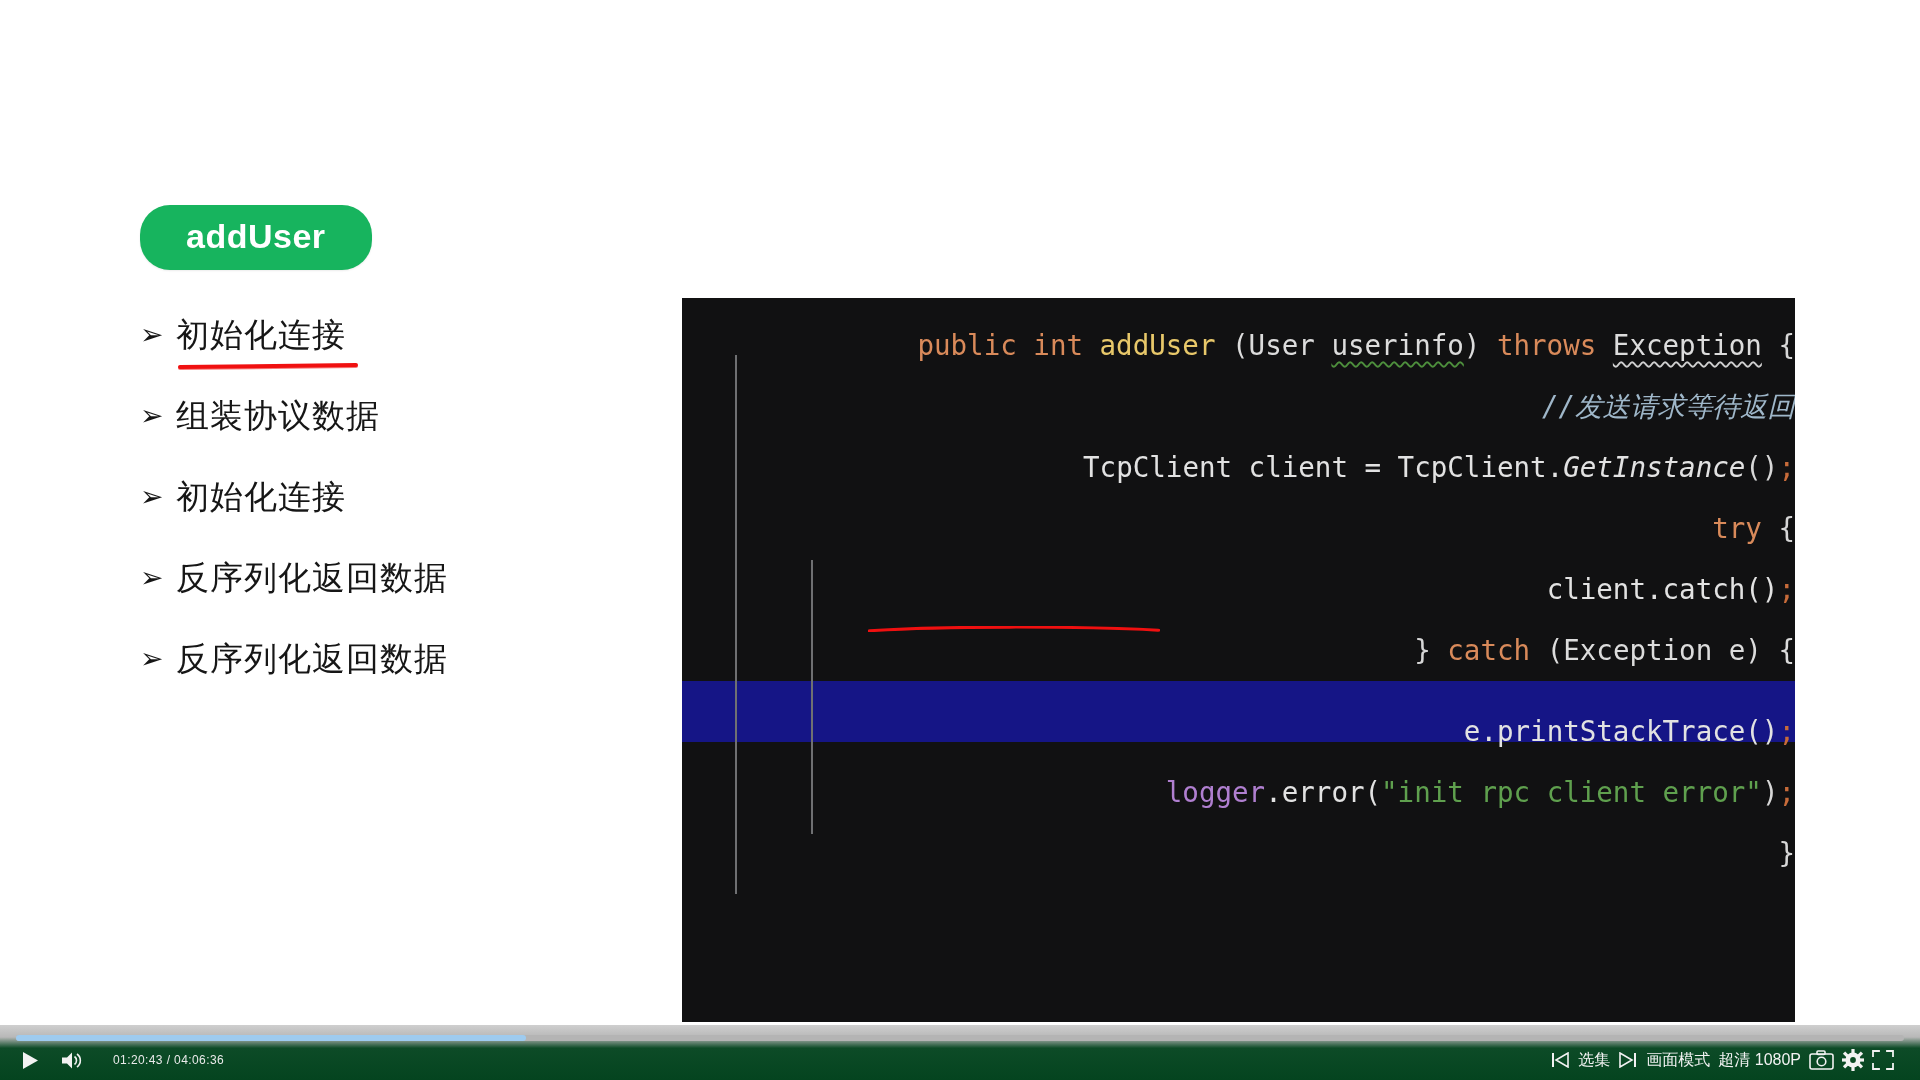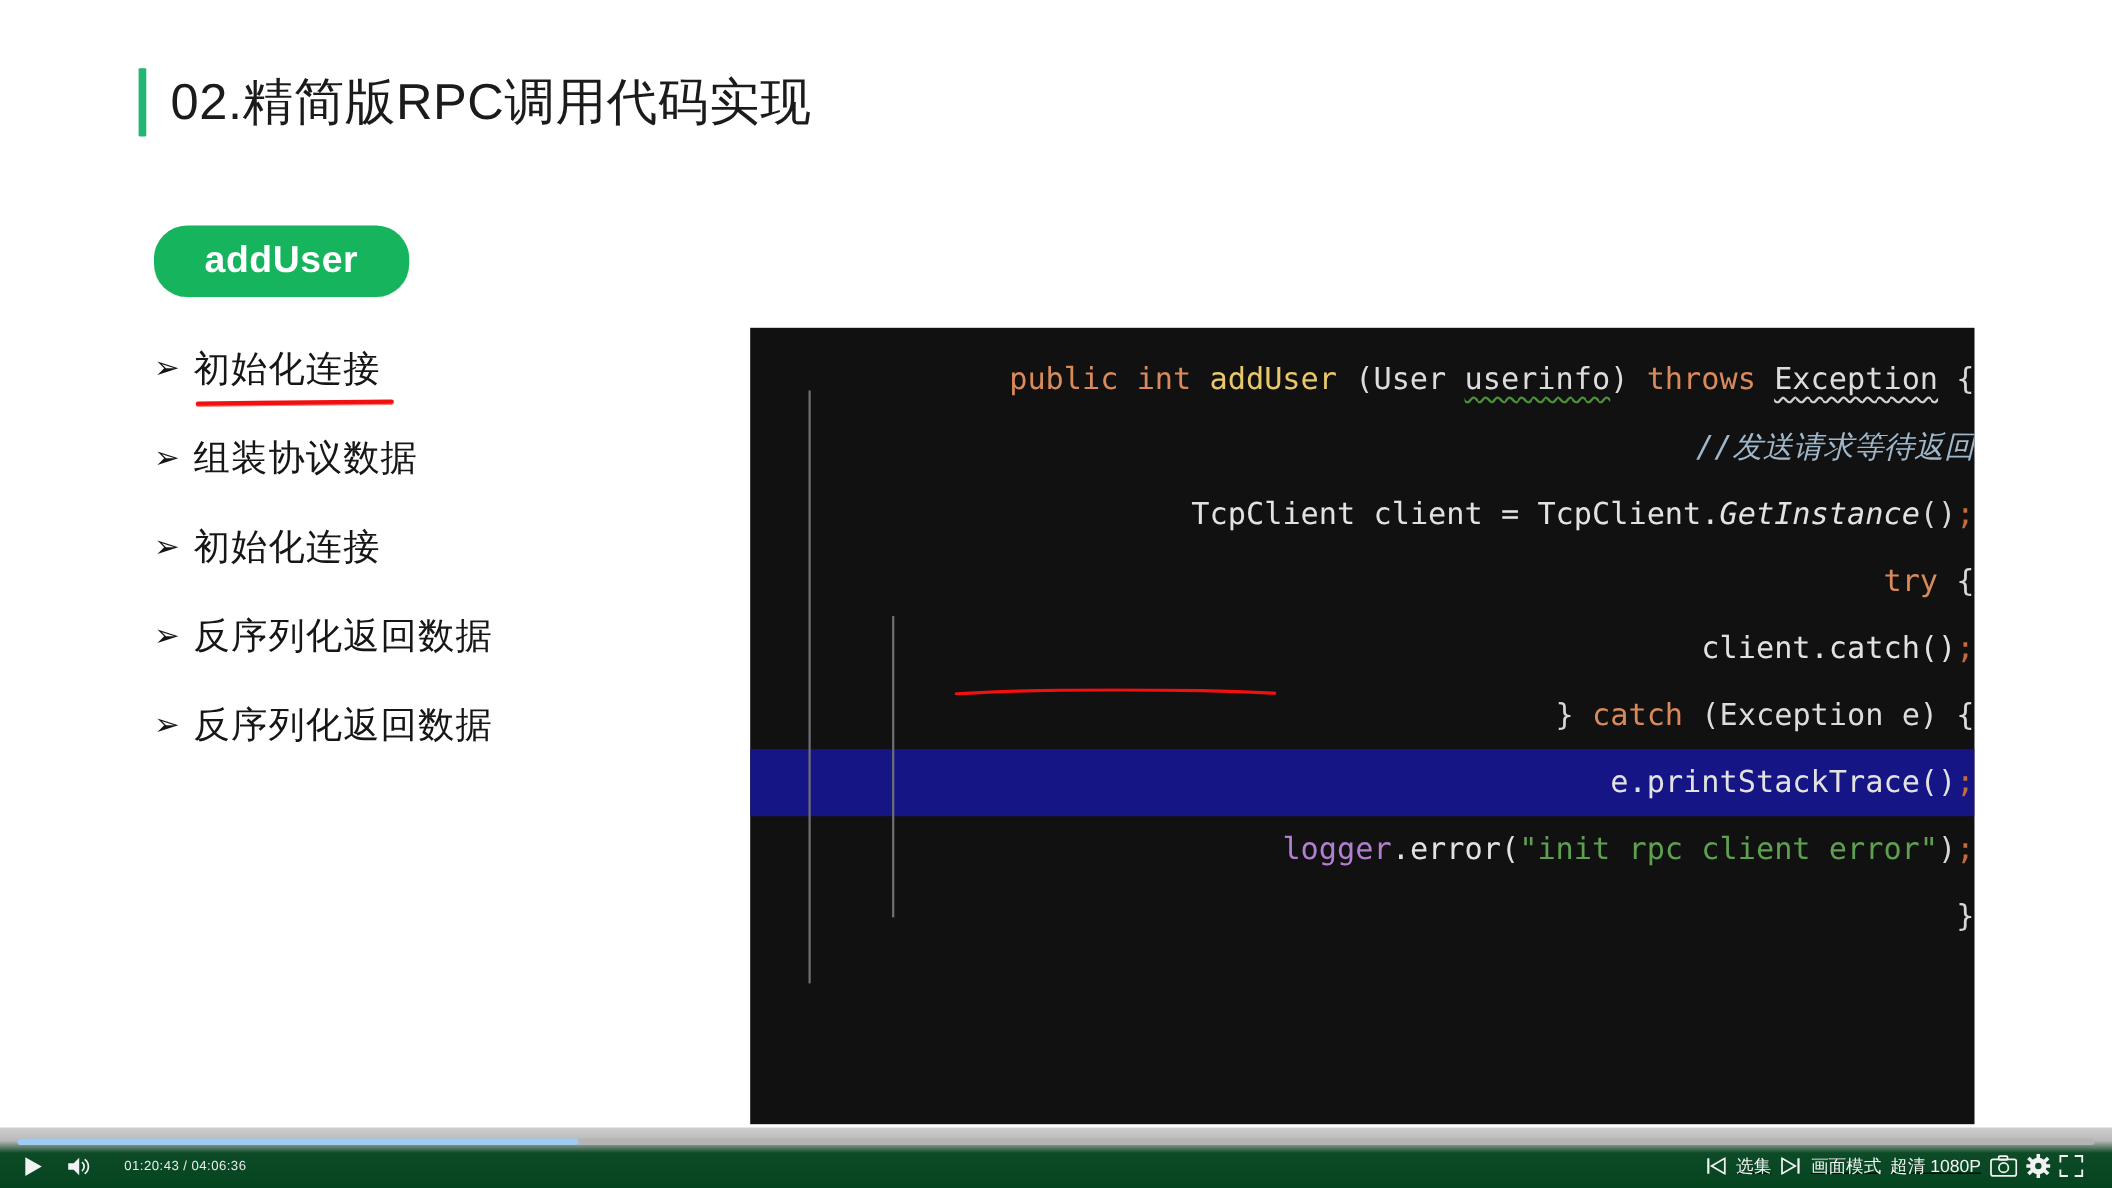--- a/index.html
+++ b/index.html
@@ -71,36 +71,32 @@
   .red-anno { position:absolute; left:186px; top:328px; width:292px; height:6px; z-index:6; }
 
   
   .player-bar { position:absolute; left:0; bottom:0; width:1920px; height:55px;
                 background:linear-gradient(to bottom,#cfcfcf 0%,#b8b8b8 22%,#0d4b27 42%,#04441f 100%); }
   .progress-track { position:absolute; left:16px; top:10px; width:1888px; height:6px;
                     background:#b4b4b4; border-radius:3px; }
   .progress-fill { position:absolute; left:0; top:0; height:6px; width:27%;
                    background:#9ecbef; border-radius:3px; }
   .controls-left { position:absolute; left:22px; top:20px; display:flex; align-items:center; gap:22px; height:30px; }
-  .controls-right { position:absolute; right:26px; top:20px; display:flex; align-items:center; gap:8px; height:30px;text-decoration:underline; }
+  .controls-right { position:absolute; right:26px; top:20px; display:flex; align-items:center; gap:8px; height:30px; }
   .ctl-icon { display:flex; align-items:center; justify-content:center; color:#f0f0f0; }
   .time-text { color:#eaeaea; font-size:12px; margin-left:8px; letter-spacing:0.4px;
                font-family:"Liberation Sans",sans-serif; white-space:nowrap; }
   .ctl-text { color:#f2f2f2; font-size:16px; font-family:"Liberation Sans","DejaVu Sans",sans-serif; white-space:nowrap; }
 </style>
 </head>
 <body>
 
 <div id="root">
 
   <div class="slide-header">
-    <div class="title-wrap">
-      <div class="title-bar"></div>
-      <div class="title-text">02.精简版RPC调用代码实现</div>
-    </div>
   </div>
 
   <div class="left-col">
     <div class="badge">addUser</div>
 
     <div class="bullets">
       <div class="bullet">
         <span class="bullet-marker">➢</span>
         <span class="bullet-text underlined">初始化连接</span>
       </div>
@@ -141,21 +137,21 @@
       <div class="code-line" style="padding-left:85px;"><span class="t-kw">try</span><span class="t-punct"> {</span></div>
 
       <div class="code-line" style="padding-left:160px;"><span class="t-plain">client.catch()</span><span class="t-semi">;</span></div>
 
       <svg class="red-anno" viewBox="0 0 292 10" preserveAspectRatio="none">
         <path d="M2,8 C70,0 210,0 290,7" stroke="#f01010" stroke-width="5" fill="none" stroke-linecap="round"></path>
       </svg>
 
       <div class="code-line" style="padding-left:85px;"><span class="t-punct">} </span><span class="t-kw">catch</span><span class="t-type"> (Exception e) {</span></div>
 
-      <div class="code-line" style=""><span class="t-plain">e.printStackTrace()</span><span class="t-semi">;</span></div>
+      <div class="code-line" style="margin-top:20px;"><span class="t-plain">e.printStackTrace()</span><span class="t-semi">;</span></div>
 
       <div class="code-line" style="padding-left:160px;"><span class="t-var">logger</span><span class="t-plain">.error(</span><span class="t-str">"init rpc client error"</span><span class="t-punct">)</span><span class="t-semi">;</span></div>
 
       <div class="code-line" style="padding-left:85px;"><span class="t-punct">}</span></div>
 
     </div>
   </div>
 
   <div class="player-bar">
 

